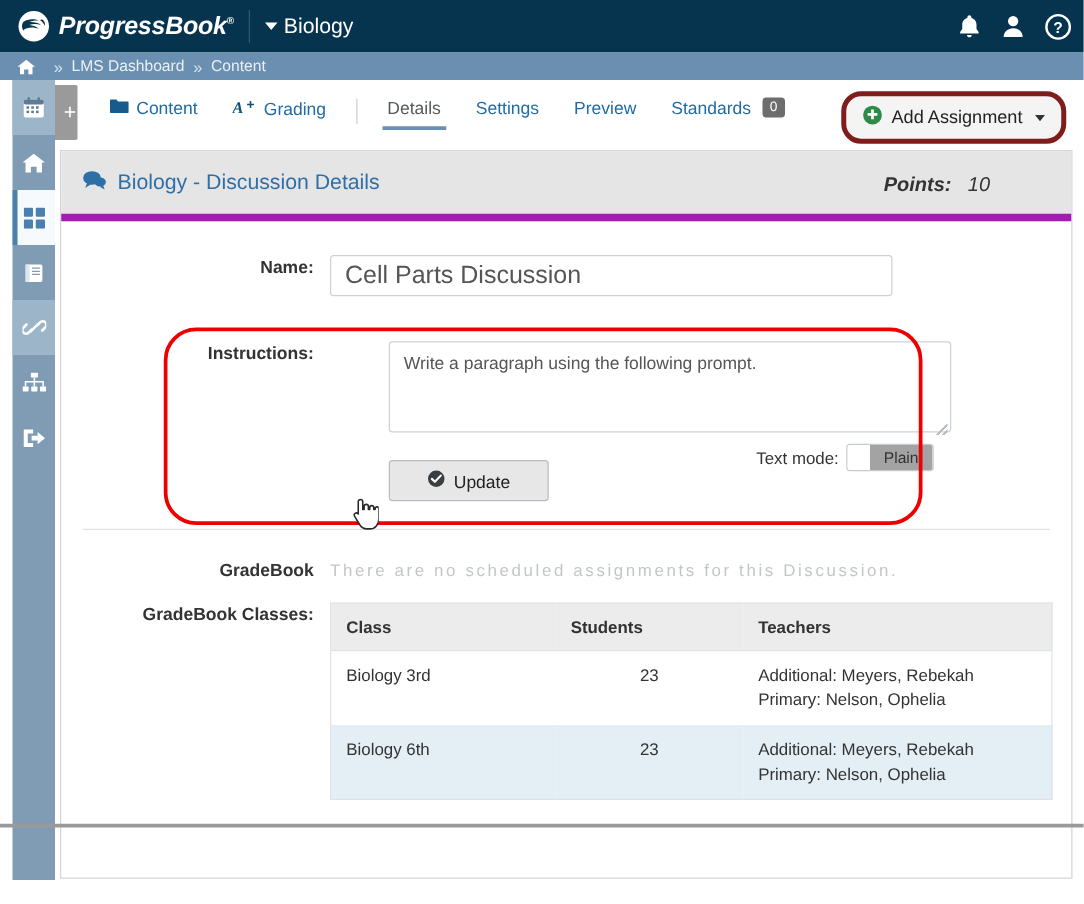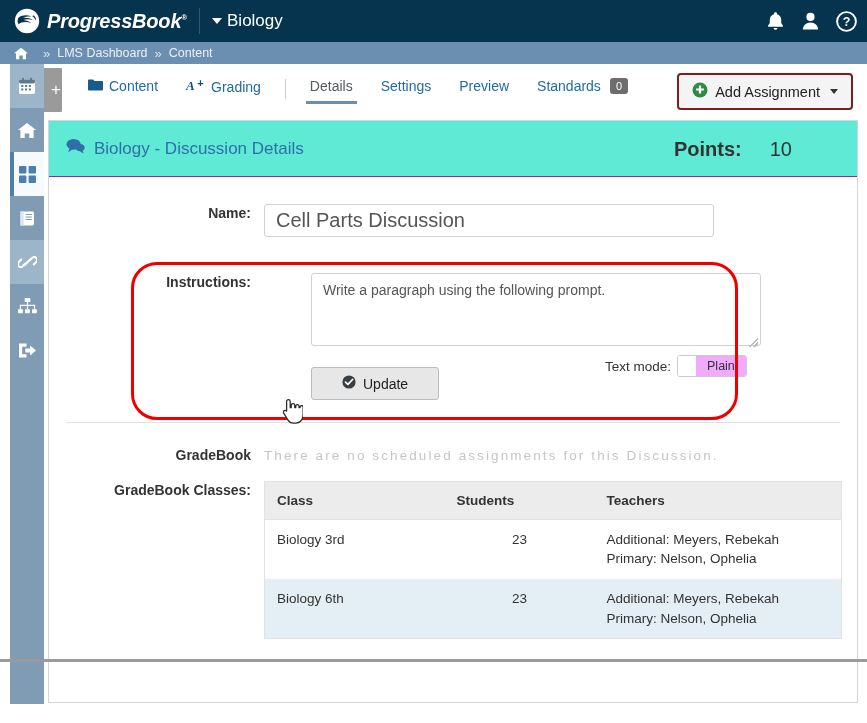--- a/index.html
+++ b/index.html
@@ -96,45 +96,45 @@
     height: 3px; background: #6b8fb0;
   }
   .tab-div { width: 1px; height: 20px; background: #c8cfd5; margin: 4px 10px 0 10px; }
   .badge-0 {
     background: #6d6d6d; color: #ffffff; font-size: 11px; border-radius: 3px;
     padding: 1px 6px; margin-left: 3px; line-height: 14px;
   }
   .add-btn {
     position: absolute; right: 14px; top: 9px;
     display: flex; align-items: center; gap: 7px;
-    background: #f4f4f4; border: 2px solid #7f1d1d; border-radius: 4px;
+    background: #f4f4f4; border: 4px solid #7f1d1d; border-radius: 16px;
     padding: 7px 13px; font-size: 14.5px; color: #222; cursor: pointer;
   }
   .add-btn .caret {
     width: 0; height: 0; border-left: 4.5px solid transparent;
     border-right: 4.5px solid transparent; border-top: 5.5px solid #333;
     margin-left: 3px;
   }
 
   
   .panel {
     position: absolute; left: 48px; top: 120px; width: 810px; height: 583px;
     background: #ffffff; border: 1px solid #d2d6da;
   }
   .panel-head {
-    position: relative; height: 56px; background: #5eead4;
-    border-bottom: 1px solid #a21caf; display: flex; align-items: center;
+    position: relative; height: 56px; background: #e5e5e5;
+    border-bottom: 6px solid #a21caf; display: flex; align-items: center;
   }
   .panel-title {
     display: flex; align-items: center; gap: 9px; padding-left: 17px;
     color: #2f6fa8; font-size: 17px;
   }
   .points-wrap {
     position: absolute; right: 65px; top: 0; height: 56px;
-    display: flex; align-items: center; gap: 28px; font-size: 20px;
+    display: flex; align-items: center; gap: 13px; font-size: 16px; font-style: italic;
   }
   .points-lbl { font-weight: bold; color: #333; }
   .points-val { color: #333; }
 
   
   .body { position: relative; padding: 0; }
   .row { display: flex; align-items: flex-start; }
   .lbl {
     width: 215px; text-align: right; padding-right: 13px;
     font-size: 14px; font-weight: bold; color: #333; line-height: 1.35;
@@ -160,21 +160,21 @@
   .textmode {
     position: absolute; display: flex; align-items: center; gap: 6px;
     font-size: 13.5px; color: #333;
   }
   .tm-toggle {
     display: flex; border: 1px solid #c6cbcf; border-radius: 3px; overflow: hidden;
     cursor: pointer; height: 22px;
   }
   .tm-off { width: 18px; background: #ffffff; }
   .tm-on {
-    background: #f0abfc; color: #333; font-size: 12.5px;
+    background: #a3a3a3; color: #333; font-size: 12.5px;
     padding: 0 11px; display: flex; align-items: center;
   }
   .upd-btn {
     display: inline-flex; align-items: center; gap: 7px;
     background: #e7e7e7; border: 1px solid #b9bdc1; border-radius: 3px;
     padding: 7px 30px; font-size: 14px; color: #222; cursor: pointer;
   }
   .hr {
     height: 1px; background: #e0e3e6; margin: 0 17px;
   }

